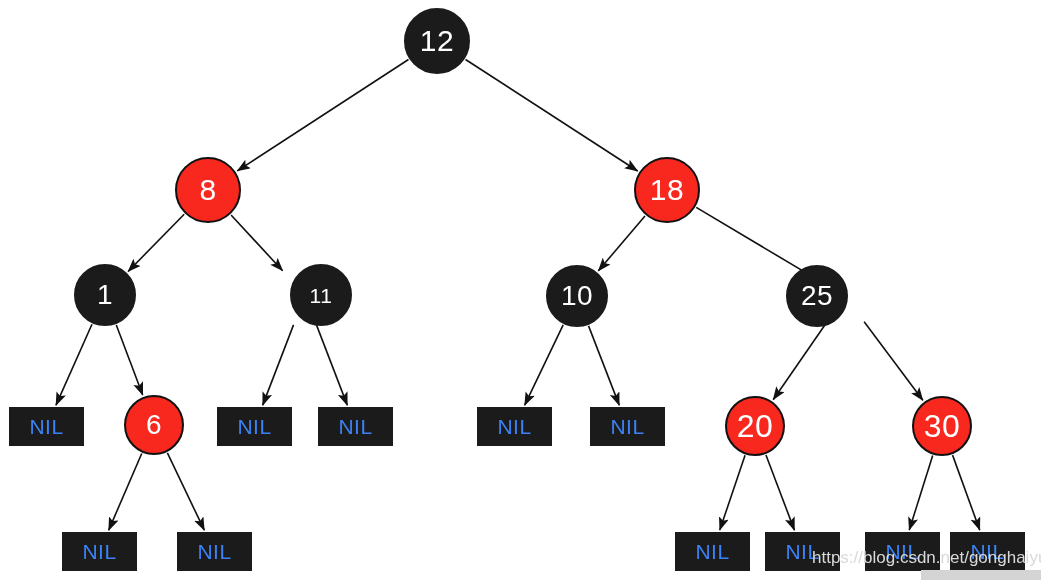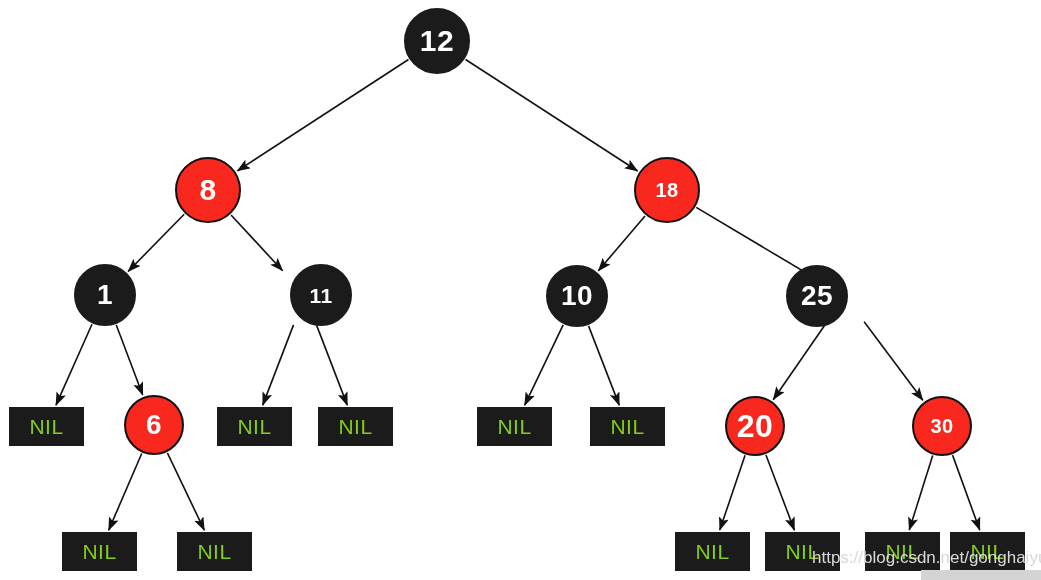--- a/index.html
+++ b/index.html
@@ -27,42 +27,42 @@
   .node {
     position: absolute;
     box-sizing: border-box;
     border-radius: 50%;
     border: 2px solid #111111;
     display: flex;
     align-items: center;
     justify-content: center;
     color: #ffffff;
     font-family: "Liberation Sans", sans-serif;
-    font-weight: 700;
+    font-weight: 400;
     line-height: 1;
     letter-spacing: 0.5px;
     user-select: none;
   }
   .node.black {
     background: #1b1b1b;
     border-color: #1b1b1b;
   }
   .node.red {
     background: #f8281f;
     border-color: #111111;
   }
   .nil {
     position: absolute;
     box-sizing: border-box;
     background: #1b1b1b;
     border: 1px solid #1b1b1b;
     display: flex;
     align-items: center;
     justify-content: center;
-    color: #84cc16;
+    color: #3b82f6;
     font-family: "Liberation Sans", sans-serif;
     font-size: 21px;
     line-height: 1;
     letter-spacing: 0.5px;
     user-select: none;
   }
   #watermark {
     position: absolute;
     color: #d9d9d9;
     font-family: "Liberation Sans", sans-serif;
@@ -110,28 +110,28 @@
         <line x1="745.06" y1="455.36" x2="719.75" y2="530.11" stroke="#111111" stroke-width="1.6" marker-end="url(#arrow)"></line>
         <line x1="765.97" y1="454.99" x2="794.41" y2="530.13" stroke="#111111" stroke-width="1.6" marker-end="url(#arrow)"></line>
         <line x1="932.69" y1="455.57" x2="909.24" y2="530.09" stroke="#111111" stroke-width="1.6" marker-end="url(#arrow)"></line>
         <line x1="952.57" y1="455.14" x2="979.75" y2="530.12" stroke="#111111" stroke-width="1.6" marker-end="url(#arrow)"></line>
       </g>
   </svg>
 
   <div id="nodes-layer">
       <div class="node black" style="left: 404px; top: 8px; width: 66px; height: 66px; font-size: 30px;">12</div>
       <div class="node red" style="left: 175px; top: 157px; width: 66px; height: 66px; font-size: 30px;">8</div>
-      <div class="node red" style="left: 634px; top: 157px; width: 66px; height: 66px; font-size: 20px;">18</div>
+      <div class="node red" style="left: 634px; top: 157px; width: 66px; height: 66px; font-size: 30px;">18</div>
       <div class="node black" style="left: 74px; top: 264px; width: 62px; height: 62px; font-size: 28px;">1</div>
       <div class="node black" style="left: 290px; top: 264px; width: 62px; height: 62px; font-size: 21px;">11</div>
       <div class="node black" style="left: 546px; top: 265px; width: 62px; height: 62px; font-size: 28px;">10</div>
       <div class="node black" style="left: 786px; top: 265px; width: 62px; height: 62px; font-size: 28px;">25</div>
       <div class="node red" style="left: 124px; top: 395px; width: 60px; height: 60px; font-size: 28px;">6</div>
       <div class="node red" style="left: 725px; top: 396px; width: 60px; height: 60px; font-size: 32px;">20</div>
-      <div class="node red" style="left: 912px; top: 396px; width: 60px; height: 60px; font-size: 20px; text-align: center;">30</div>
+      <div class="node red" style="left: 912px; top: 396px; width: 60px; height: 60px; font-size: 32px; text-align: center;">30</div>
     </div>
   <div id="nils-layer">
       <div class="nil" style="left: 9px; top: 407px; width: 75px; height: 39px;">NIL</div>
       <div class="nil" style="left: 217px; top: 407px; width: 75px; height: 39px;">NIL</div>
       <div class="nil" style="left: 318px; top: 407px; width: 75px; height: 39px;">NIL</div>
       <div class="nil" style="left: 477px; top: 407px; width: 75px; height: 39px;">NIL</div>
       <div class="nil" style="left: 590px; top: 407px; width: 75px; height: 39px;">NIL</div>
       <div class="nil" style="left: 62px; top: 532px; width: 75px; height: 39px;">NIL</div>
       <div class="nil" style="left: 177px; top: 532px; width: 75px; height: 39px;">NIL</div>
       <div class="nil" style="left: 675px; top: 532px; width: 75px; height: 39px;">NIL</div>

